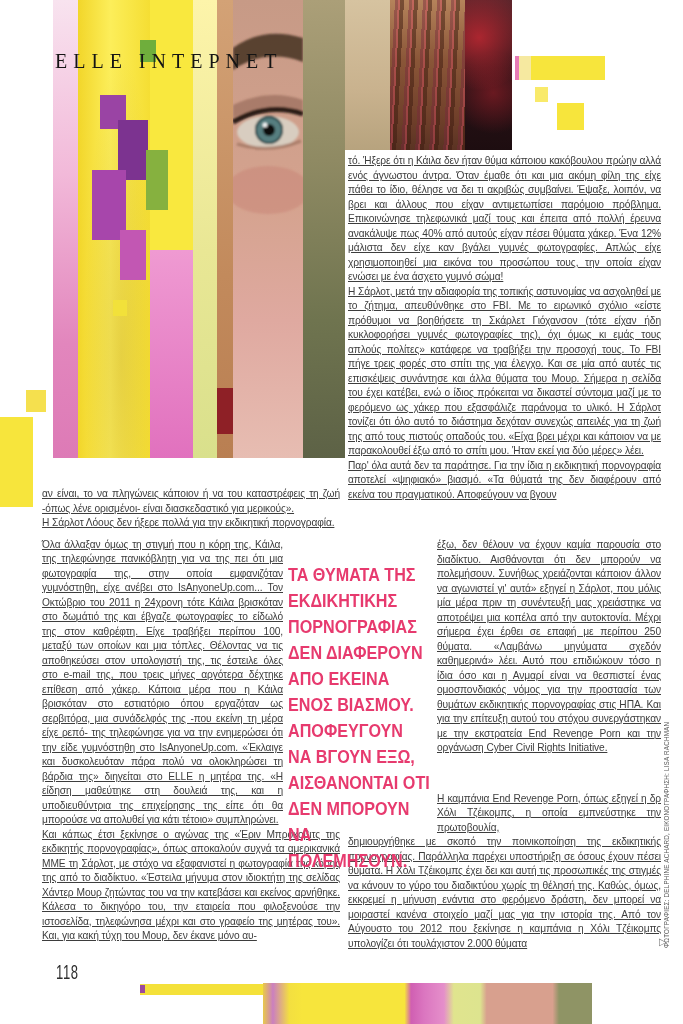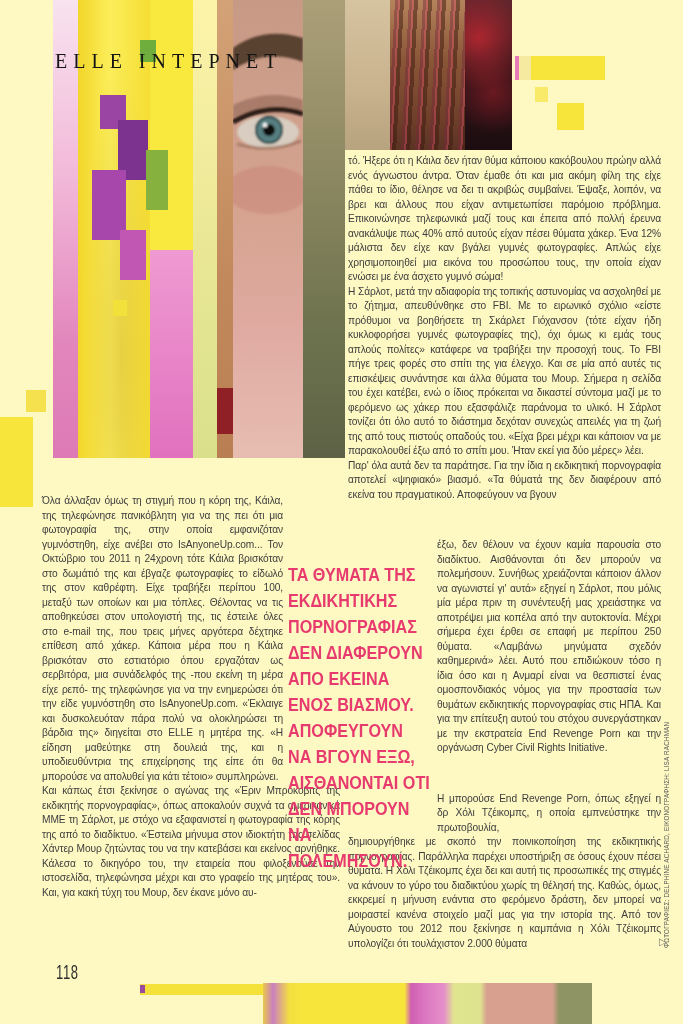--- a/index.html
+++ b/index.html
@@ -1,16 +1,16 @@
 <!DOCTYPE html>
 <html lang="el"><head>
 <meta charset="utf-8">
 <style>
   html,body{margin:0;padding:0;background:#e9e9e9;}
-  .page{position:relative;width:683px;height:1024px;background:#fef9c3;overflow:hidden;
+  .page{position:relative;width:683px;height:1024px;background:#ffffff;overflow:hidden;
         font-family:"Liberation Sans",sans-serif;}
   
   .collage{position:absolute;left:53px;top:0;width:459px;height:458px;}
   .strip{position:absolute;top:0;height:100%;}
   .strip-pink{left:0;width:25px;background:linear-gradient(180deg,#f8e3ef 0%,#f2b9d9 38%,#e286bd 75%,#dd7ab6 100%);}
   .strip-yellow-big{left:25px;width:72px;background:
       radial-gradient(ellipse at 60% 78%, rgba(160,120,20,.22), transparent 60%),
       linear-gradient(90deg,#f2d62a 0%,#fcee5a 45%,#f5de33 100%);}
   .strip-yellow-2{left:97px;width:43px;background:#f9e83e;}
   .strip-yellow-2 .pink-lower{position:absolute;left:0;bottom:0;width:100%;height:208px;
@@ -37,21 +37,21 @@
   
   .yb{position:absolute;background:#f7e53c;}
   .yb-bar{left:515px;top:56px;width:90px;height:24px;
       background:linear-gradient(90deg,#e77bb5 0 4px,#f6e9a0 4px 16px,#f7e53c 16px 100%);}
   .yb-sq1{left:535px;top:87px;width:13px;height:15px;background:#f9ea6a;}
   .yb-sq2{left:557px;top:103px;width:27px;height:27px;}
   .yb-left-sm{left:26px;top:390px;width:20px;height:22px;background:#f5e04e;}
   .yb-left-lg{left:0;top:417px;width:33px;height:90px;}
   
   .col{position:absolute;color:#3d3d3d;font-size:10.2px;line-height:14.5px;
-       text-align:justify;letter-spacing:-0.1px;}
+       text-align:justify;letter-spacing:-0.1px;text-decoration:underline;}
   .col p{margin:0;white-space:pre-line;}
   .col-left{left:42px;top:487px;width:298px;}
   .col-left .narrow{width:241px;margin-top:7px;}
   .col-right{left:348px;top:154px;width:313px;}
   .col-right .narrow{width:224px;margin-left:89px;margin-top:36px;}
   .badge{display:inline-block;margin:9px 0 7px 89px;background:#e82460;color:#fff;
       font-weight:bold;font-size:14.5px;line-height:18px;padding:2px 8px 3px;
       letter-spacing:.5px;transform:scaleX(.88);transform-origin:0 50%;white-space:nowrap;}
   
   .pull-quote{position:absolute;left:288px;top:562px;width:172px;
@@ -124,30 +124,32 @@
 
   <div class="section-label">ELLE ΙΝΤΕΡΝΕΤ</div>
 
   <div class="yb yb-bar"></div>
   <div class="yb yb-sq1"></div>
   <div class="yb yb-sq2"></div>
   <div class="yb yb-left-sm"></div>
   <div class="yb yb-left-lg"></div>
 
   <div class="col col-left">
+    <p>αν είναι, το να πληγώνεις κάποιον ή να του καταστρέφεις τη ζωή -όπως λένε ορισμένοι- είναι διασκεδαστικό για μερικούς».
+Η Σάρλοτ Λόους δεν ήξερε πολλά για την εκδικητική πορνογραφία.</p>
     <p class="narrow">Όλα άλλαξαν όμως τη στιγμή που η κόρη της, Κάιλα, της τηλεφώνησε πανικόβλητη για να της πει ότι μια φωτογραφία της, στην οποία εμφανιζόταν γυμνόστηθη, είχε ανέβει στο IsAnyoneUp.com... Τον Οκτώβριο του 2011 η 24χρονη τότε Κάιλα βρισκόταν στο δωμάτιό της και έβγαζε φωτογραφίες το είδωλό της στον καθρέφτη. Είχε τραβήξει περίπου 100, μεταξύ των οποίων και μια τόπλες. Θέλοντας να τις αποθηκεύσει στον υπολογιστή της, τις έστειλε όλες στο e-mail της, που τρεις μήνες αργότερα δέχτηκε επίθεση από χάκερ. Κάποια μέρα που η Κάιλα βρισκόταν στο εστιατόριο όπου εργαζόταν ως σερβιτόρα, μια συνάδελφός της -που εκείνη τη μέρα είχε ρεπό- της τηλεφώνησε για να την ενημερώσει ότι την είδε γυμνόστηθη στο IsAnyoneUp.com. «Έκλαιγε και δυσκολευόταν πάρα πολύ να ολοκληρώσει τη βάρδια της» διηγείται στο ELLE η μητέρα της. «Η είδηση μαθεύτηκε στη δουλειά της, και η υποδιευθύντρια της επιχείρησης της είπε ότι θα μπορούσε να απολυθεί για κάτι τέτοιο» συμπληρώνει.</p>
     <p>Και κάπως έτσι ξεκίνησε ο αγώνας της «Έριν Μπρόκοβιτς της εκδικητής πορνογραφίας», όπως αποκαλούν συχνά τα αμερικανικά ΜΜΕ τη Σάρλοτ, με στόχο να εξαφανιστεί η φωτογραφία της κόρης της από το διαδίκτυο. «Έστειλα μήνυμα στον ιδιοκτήτη της σελίδας Χάντερ Μουρ ζητώντας του να την κατεβάσει και εκείνος αρνήθηκε. Κάλεσα το δικηγόρο του, την εταιρεία που φιλοξενούσε την ιστοσελίδα, τηλεφώνησα μέχρι και στο γραφείο της μητέρας του». Και, για κακή τύχη του Μουρ, δεν έκανε μόνο αυ-</p>
   </div>
 
   <div class="col col-right">
     <p>τό. Ήξερε ότι η Κάιλα δεν ήταν θύμα κάποιου κακόβουλου πρώην αλλά ενός άγνωστου άντρα. Όταν έμαθε ότι και μια ακόμη φίλη της είχε πάθει το ίδιο, θέλησε να δει τι ακριβώς συμβαίνει. Έψαξε, λοιπόν, να βρει και άλλους που είχαν αντιμετωπίσει παρόμοιο πρόβλημα. Επικοινώνησε τηλεφωνικά μαζί τους και έπειτα από πολλή έρευνα ανακάλυψε πως 40% από αυτούς είχαν πέσει θύματα χάκερ. Ένα 12% μάλιστα δεν είχε καν βγάλει γυμνές φωτογραφίες. Απλώς είχε χρησιμοποιηθεί μια εικόνα του προσώπου τους, την οποία είχαν ενώσει με ένα άσχετο γυμνό σώμα!
 Η Σάρλοτ, μετά την αδιαφορία της τοπικής αστυνομίας να ασχοληθεί με το ζήτημα, απευθύνθηκε στο FBI. Με το ειρωνικό σχόλιο «είστε πρόθυμοι να βοηθήσετε τη Σκάρλετ Γιόχανσον (τότε είχαν ήδη κυκλοφορήσει γυμνές φωτογραφίες της), όχι όμως κι εμάς τους απλούς πολίτες» κατάφερε να τραβήξει την προσοχή τους. Το FBI πήγε τρεις φορές στο σπίτι της για έλεγχο. Και σε μία από αυτές τις επισκέψεις συνάντησε και άλλα θύματα του Μουρ. Σήμερα η σελίδα του έχει κατέβει, ενώ ο ίδιος πρόκειται να δικαστεί σύντομα μαζί με το φερόμενο ως χάκερ που εξασφάλιζε παράνομα το υλικό. Η Σάρλοτ τονίζει ότι όλο αυτό το διάστημα δεχόταν συνεχώς απειλές για τη ζωή της από τους πιστούς οπαδούς του. «Είχα βρει μέχρι και κάποιον να με παρακολουθεί έξω από το σπίτι μου. Ήταν εκεί για δύο μέρες» λέει.
 Παρ' όλα αυτά δεν τα παράτησε. Για την ίδια η εκδικητική πορνογραφία αποτελεί «ψηφιακό» βιασμό. «Τα θύματά της δεν διαφέρουν από εκείνα του πραγματικού. Αποφεύγουν να βγουν</p>
     <p class="narrow">έξω, δεν θέλουν να έχουν καμία παρουσία στο διαδίκτυο. Αισθάνονται ότι δεν μπορούν να πολεμήσουν. Συνήθως χρειάζονται κάποιον άλλον να αγωνιστεί γι' αυτά» εξηγεί η Σάρλοτ, που μόλις μία μέρα πριν τη συνέντευξή μας χρειάστηκε να αποτρέψει μια κοπέλα από την αυτοκτονία. Μέχρι σήμερα έχει έρθει σε επαφή με περίπου 250 θύματα. «Λαμβάνω μηνύματα σχεδόν καθημερινά» λέει. Αυτό που επιδιώκουν τόσο η ίδια όσο και η Ανμαρί είναι να θεσπιστεί ένας ομοσπονδιακός νόμος για την προστασία των θυμάτων εκδικητικής πορνογραφίας στις ΗΠΑ. Και για την επίτευξη αυτού του στόχου συνεργάστηκαν με την εκστρατεία End Revenge Porn και την οργάνωση Cyber Civil Rights Initiative.</p>
-    <p class="narrow">Η μπορούσε End Revenge Porn, όπως εξηγεί η δρ Χόλι Τζέικομπς, η οποία εμπνεύστηκε την πρωτοβουλία,</p>
+    <p class="narrow">Η καμπάνια End Revenge Porn, όπως εξηγεί η δρ Χόλι Τζέικομπς, η οποία εμπνεύστηκε την πρωτοβουλία,</p>
     <p>δημιουργήθηκε με σκοπό την ποινικοποίηση της εκδικητικής πορνογραφίας. Παράλληλα παρέχει υποστήριξη σε όσους έχουν πέσει θύματα. Η Χόλι Τζέικομπς έχει δει και αυτή τις προσωπικές της στιγμές να κάνουν το γύρο του διαδικτύου χωρίς τη θέλησή της. Καθώς, όμως, εκκρεμεί η μήνυση ενάντια στο φερόμενο δράστη, δεν μπορεί να μοιραστεί κανένα στοιχείο μαζί μας για την ιστορία της. Από τον Αύγουστο του 2012 που ξεκίνησε η καμπάνια η Χόλι Τζέικομπς υπολογίζει ότι τουλάχιστον 2.000 θύματα</p>
   </div>
 
   <div class="pull-quote">ΤΑ ΘΥΜΑΤΑ ΤΗΣ
 ΕΚΔΙΚΗΤΙΚΗΣ
 ΠΟΡΝΟΓΡΑΦΙΑΣ
 ΔΕΝ ΔΙΑΦΕΡΟΥΝ
 ΑΠΟ ΕΚΕΙΝΑ
 ΕΝΟΣ ΒΙΑΣΜΟΥ.
 ΑΠΟΦΕΥΓΟΥΝ

